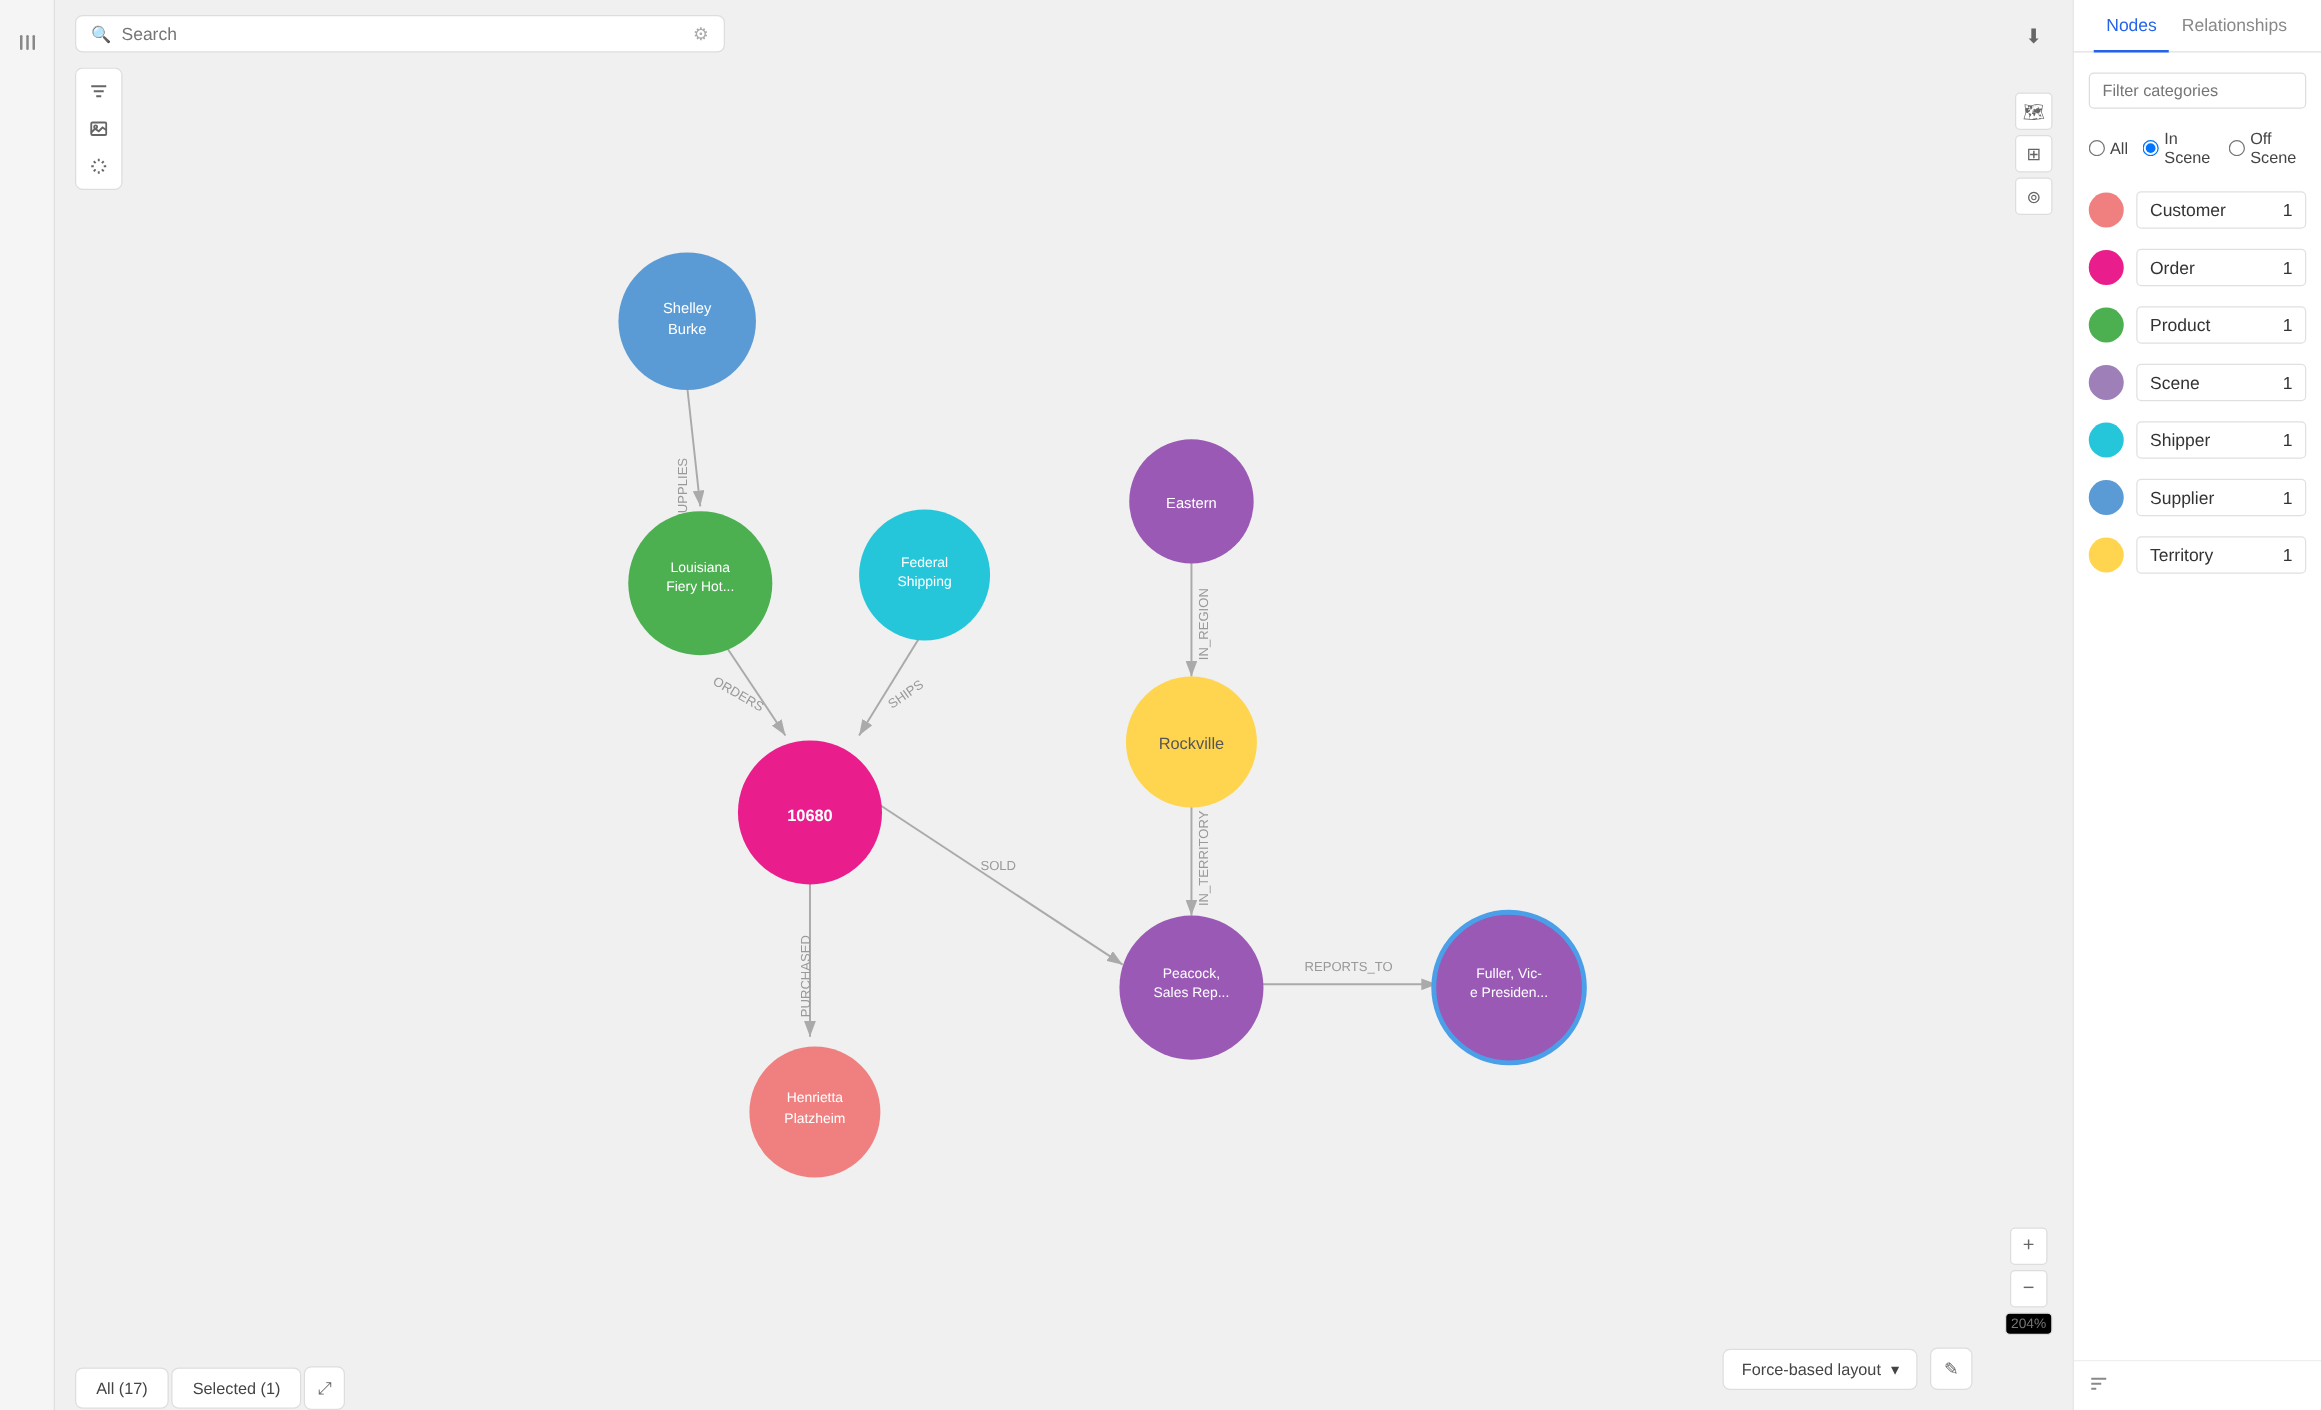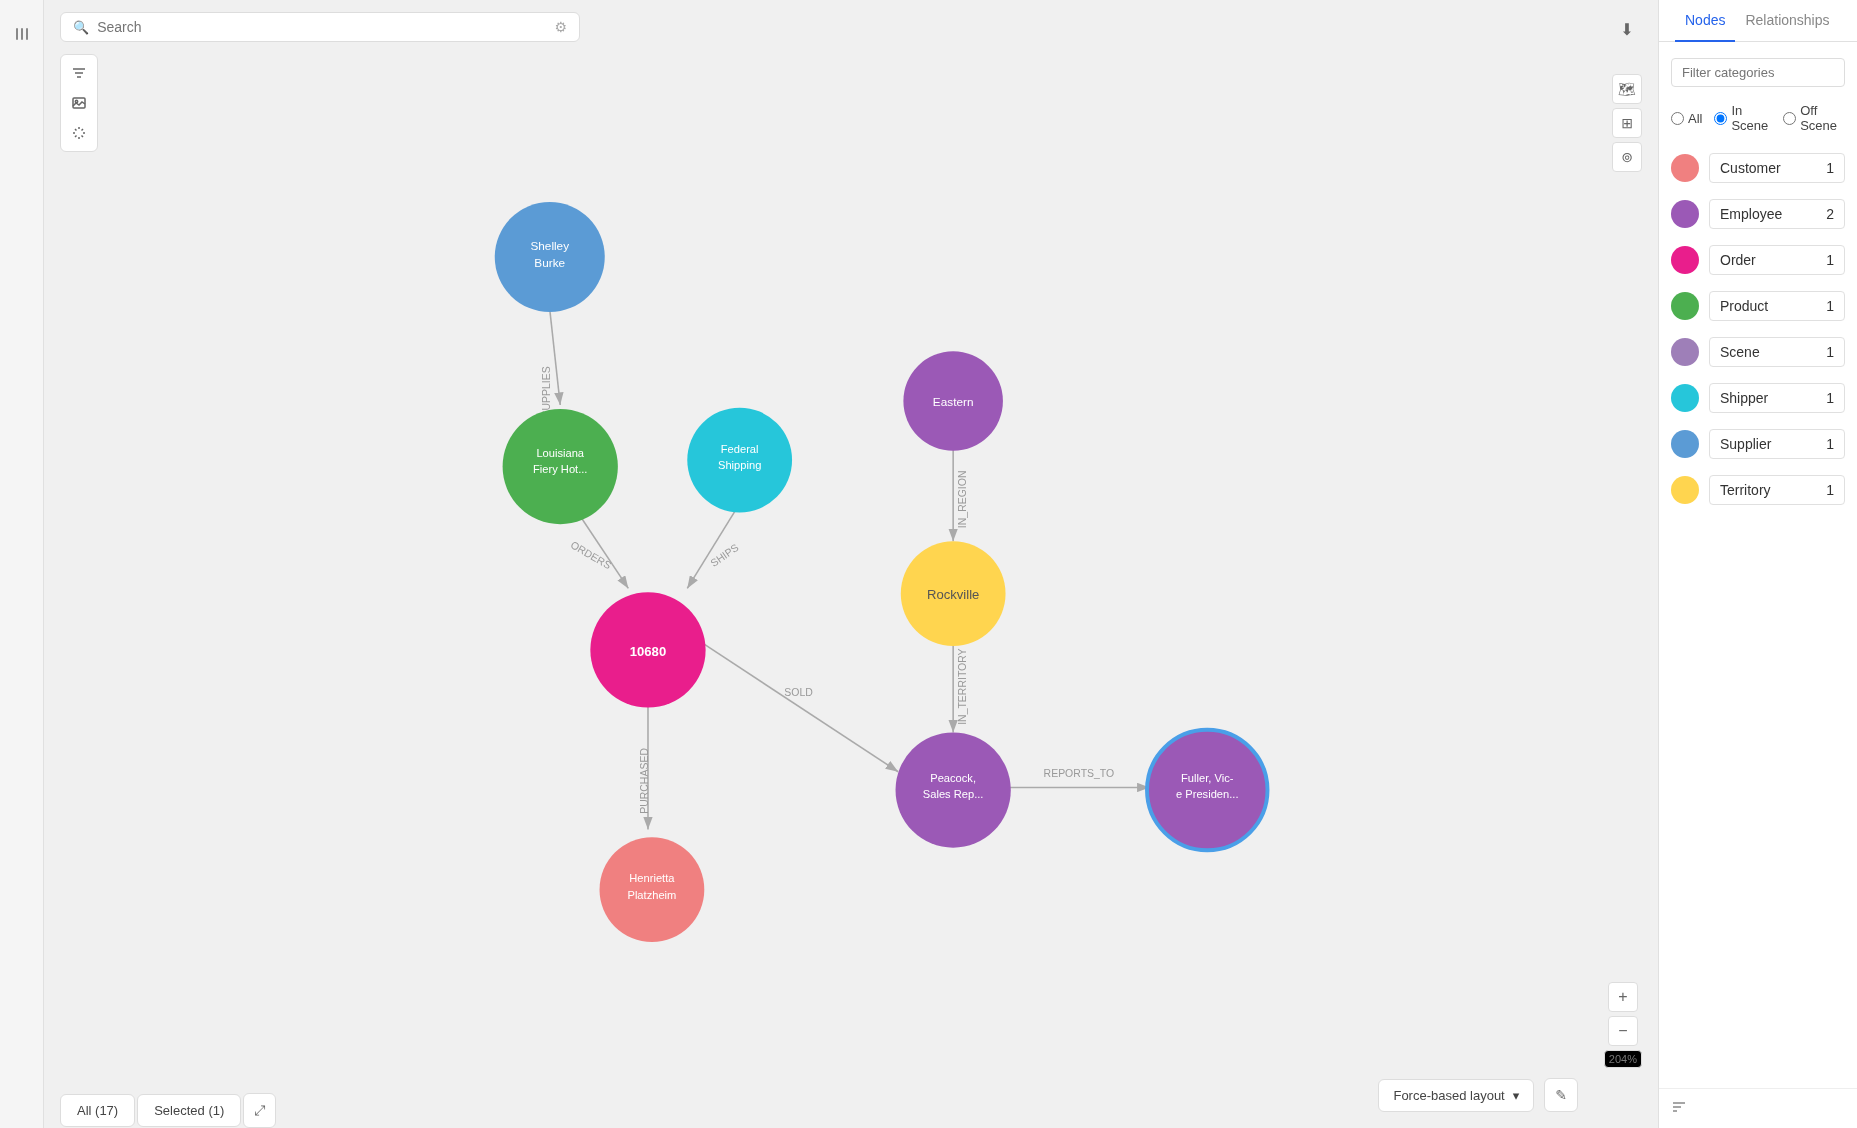--- a/index.html
+++ b/index.html
@@ -465,27 +465,20 @@
     </div>
 
     <div class="node-category-item">
       <div class="node-dot" style="background:#f08080;"></div>
       <div class="node-category-box">
         <span>Customer</span>
         <span>1</span>
       </div>
     </div>
 
-    <div class="node-category-item">
-      <div class="node-dot" style="background:#9b59b6;"></div>
-      <div class="node-category-box">
-        <span>Employee</span>
-        <span>2</span>
-      </div>
-    </div>
 
     <div class="node-category-item">
       <div class="node-dot" style="background:#e91e8c;"></div>
       <div class="node-category-box">
         <span>Order</span>
         <span>1</span>
       </div>
     </div>
 
     <div class="node-category-item">

